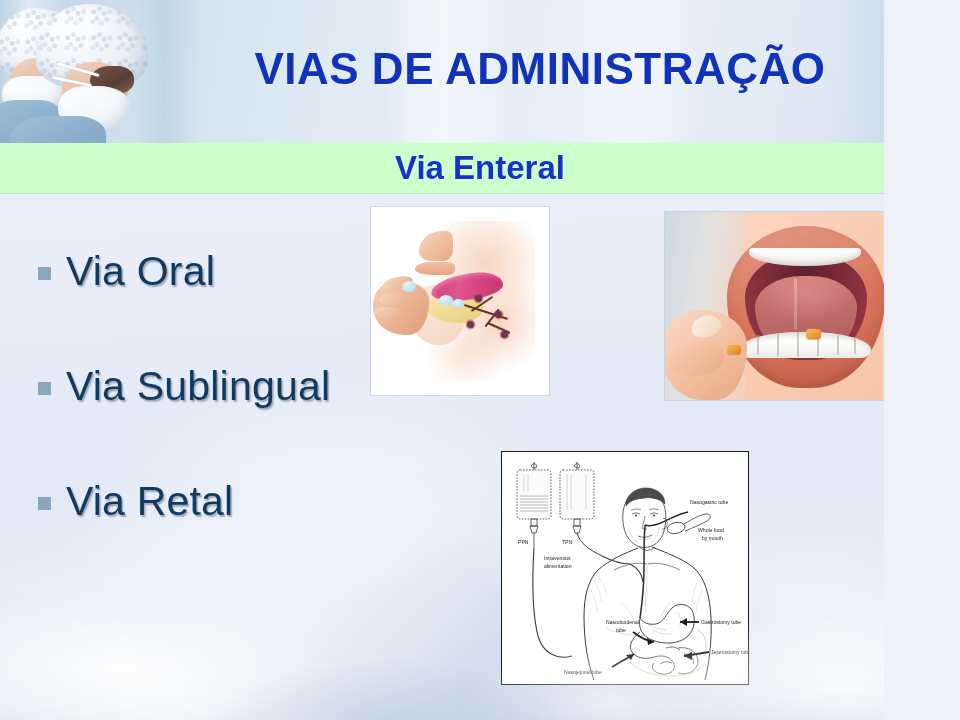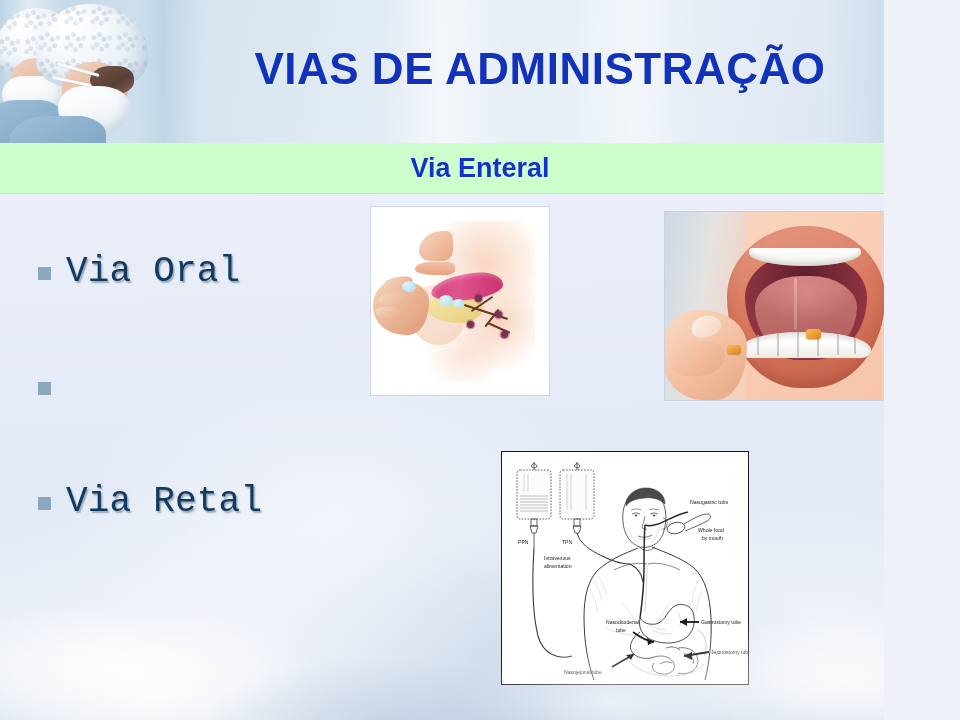--- a/index.html
+++ b/index.html
@@ -120,46 +120,45 @@
   }
 
   
   #subbar {
     position:absolute; left:0; top:143px; width:960px; height:51px;
     background:#ccffcc;
     border-bottom:1px solid #b9e8bb;
     display:flex; align-items:center; justify-content:center;
   }
   #subbar-text {
-    font-size:27px; font-weight:700; color:#1133cc;
+    font-size:33px; font-weight:700; color:#1133cc;
     text-shadow:1px 1px 0 rgba(255,255,255,.5);
   }
 
   
   #bullets {
     position:absolute; left:38px; top:253px; width:360px;
   }
   .bullet-row {
     display:flex; align-items:center;
     height:36px;
     margin-bottom:79px;
   }
   .bullet-row:last-child { margin-bottom:0; }
   .bullet-sq {
     width:13px; height:13px; flex:0 0 13px;
     background:#8ba7bd;
     margin-right:15px;
     margin-top:4px;
   }
   .bullet-label {
-    font-size:36px; font-weight:400; color:#12395f;
+    font-size:41px; font-weight:400; color:#12395f;
     letter-spacing:.2px;
     text-shadow:1.5px 1.5px 1.5px rgba(90,110,135,.55);
     white-space:nowrap;
-    font-family:Liberation Mono, monospace;
   }
 
   
   #img-sublingual {
     position:absolute; left:371px; top:207px; width:178px; height:188px;
     background:#ffffff;
     overflow:hidden;
     box-shadow:0 0 0 1px rgba(200,210,225,.8);
   }
   #img-sublingual .sk {
@@ -372,20 +371,21 @@
 
   <div id="bullets">
 
     <div class="bullet-row">
       <span class="bullet-sq"></span>
       <span class="bullet-label">Via Oral</span>
     </div>
 
     <div class="bullet-row">
       <span class="bullet-sq"></span>
+      <span class="bullet-label">Via Sublingual</span>
     </div>
 
 
     <div class="bullet-row">
       <span class="bullet-sq"></span>
       <span class="bullet-label">Via Retal</span>
     </div>
 
   </div>
 

